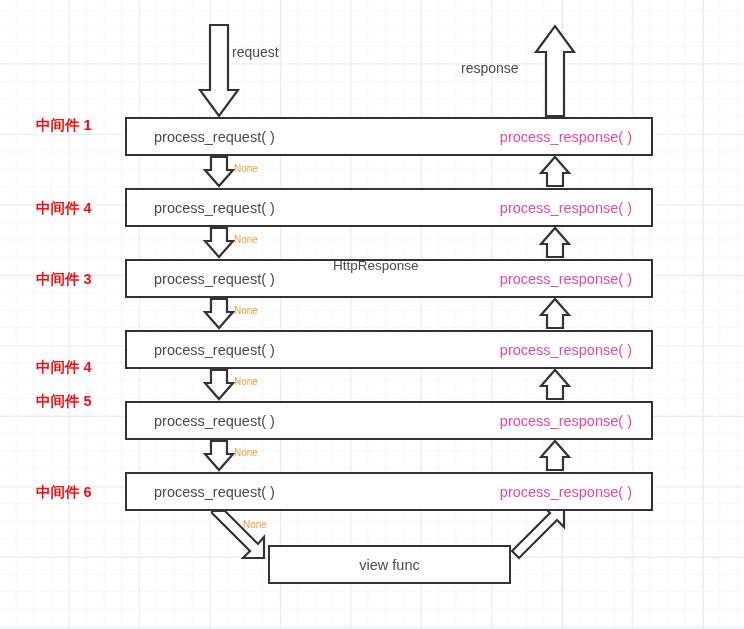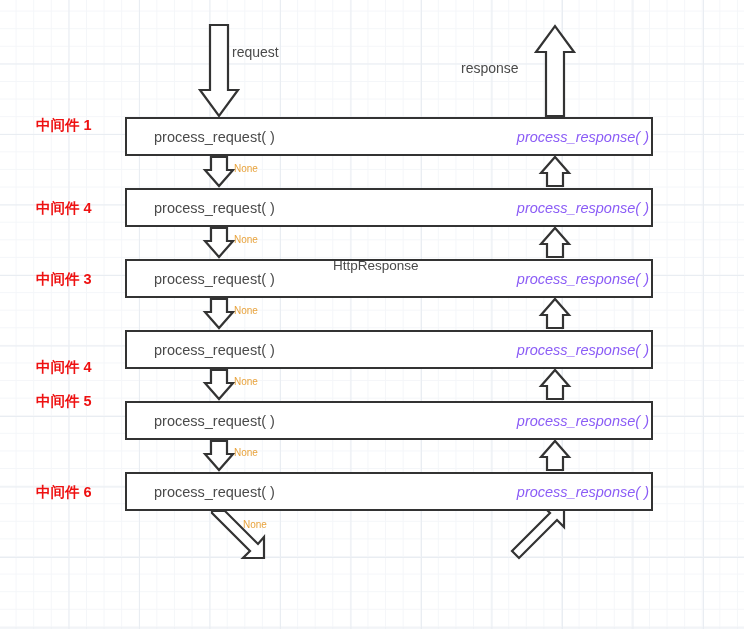--- a/index.html
+++ b/index.html
@@ -46,27 +46,26 @@
     position: absolute;
     left: 27px;
     top: 50%;
     transform: translateY(-50%);
     font-size: 14.5px;
     color: #4a4a4a;
     white-space: nowrap;
   }
   .mw-box .fn-right {
     position: absolute;
-    right: 2px;
+    right: 19px;
     top: 50%;
     transform: translateY(-50%);
     font-size: 14.5px;
-    color: #8b5cf6;
-    white-space: nowrap;
-    font-style: italic;
+    color: #ec4899;
+    white-space: nowrap;
   }
   .mw-label {
     position: absolute;
     left: 36px;
     width: 86px;
     text-align: left;
     font-size: 14.5px;
     font-weight: bold;
     color: #ee1111;
     white-space: nowrap;
@@ -209,14 +208,17 @@
   </div>
   <div class="none-label" style="left:234px; top:447px;">None</div>
 
   <div class="mw-label" style="top:483px;">中间件 6</div>
   <div class="mw-box" style="top:472px;">
     <span class="fn-left">process_request( )</span>
     <span class="fn-right">process_response( )</span>
   </div>
   <div class="none-label" style="left:243px; top:519px;">None</div>
 
+  <div class="view-box">
+    <span class="fn-center">view func</span>
+  </div>
 
 </div>
 
 </body></html>

